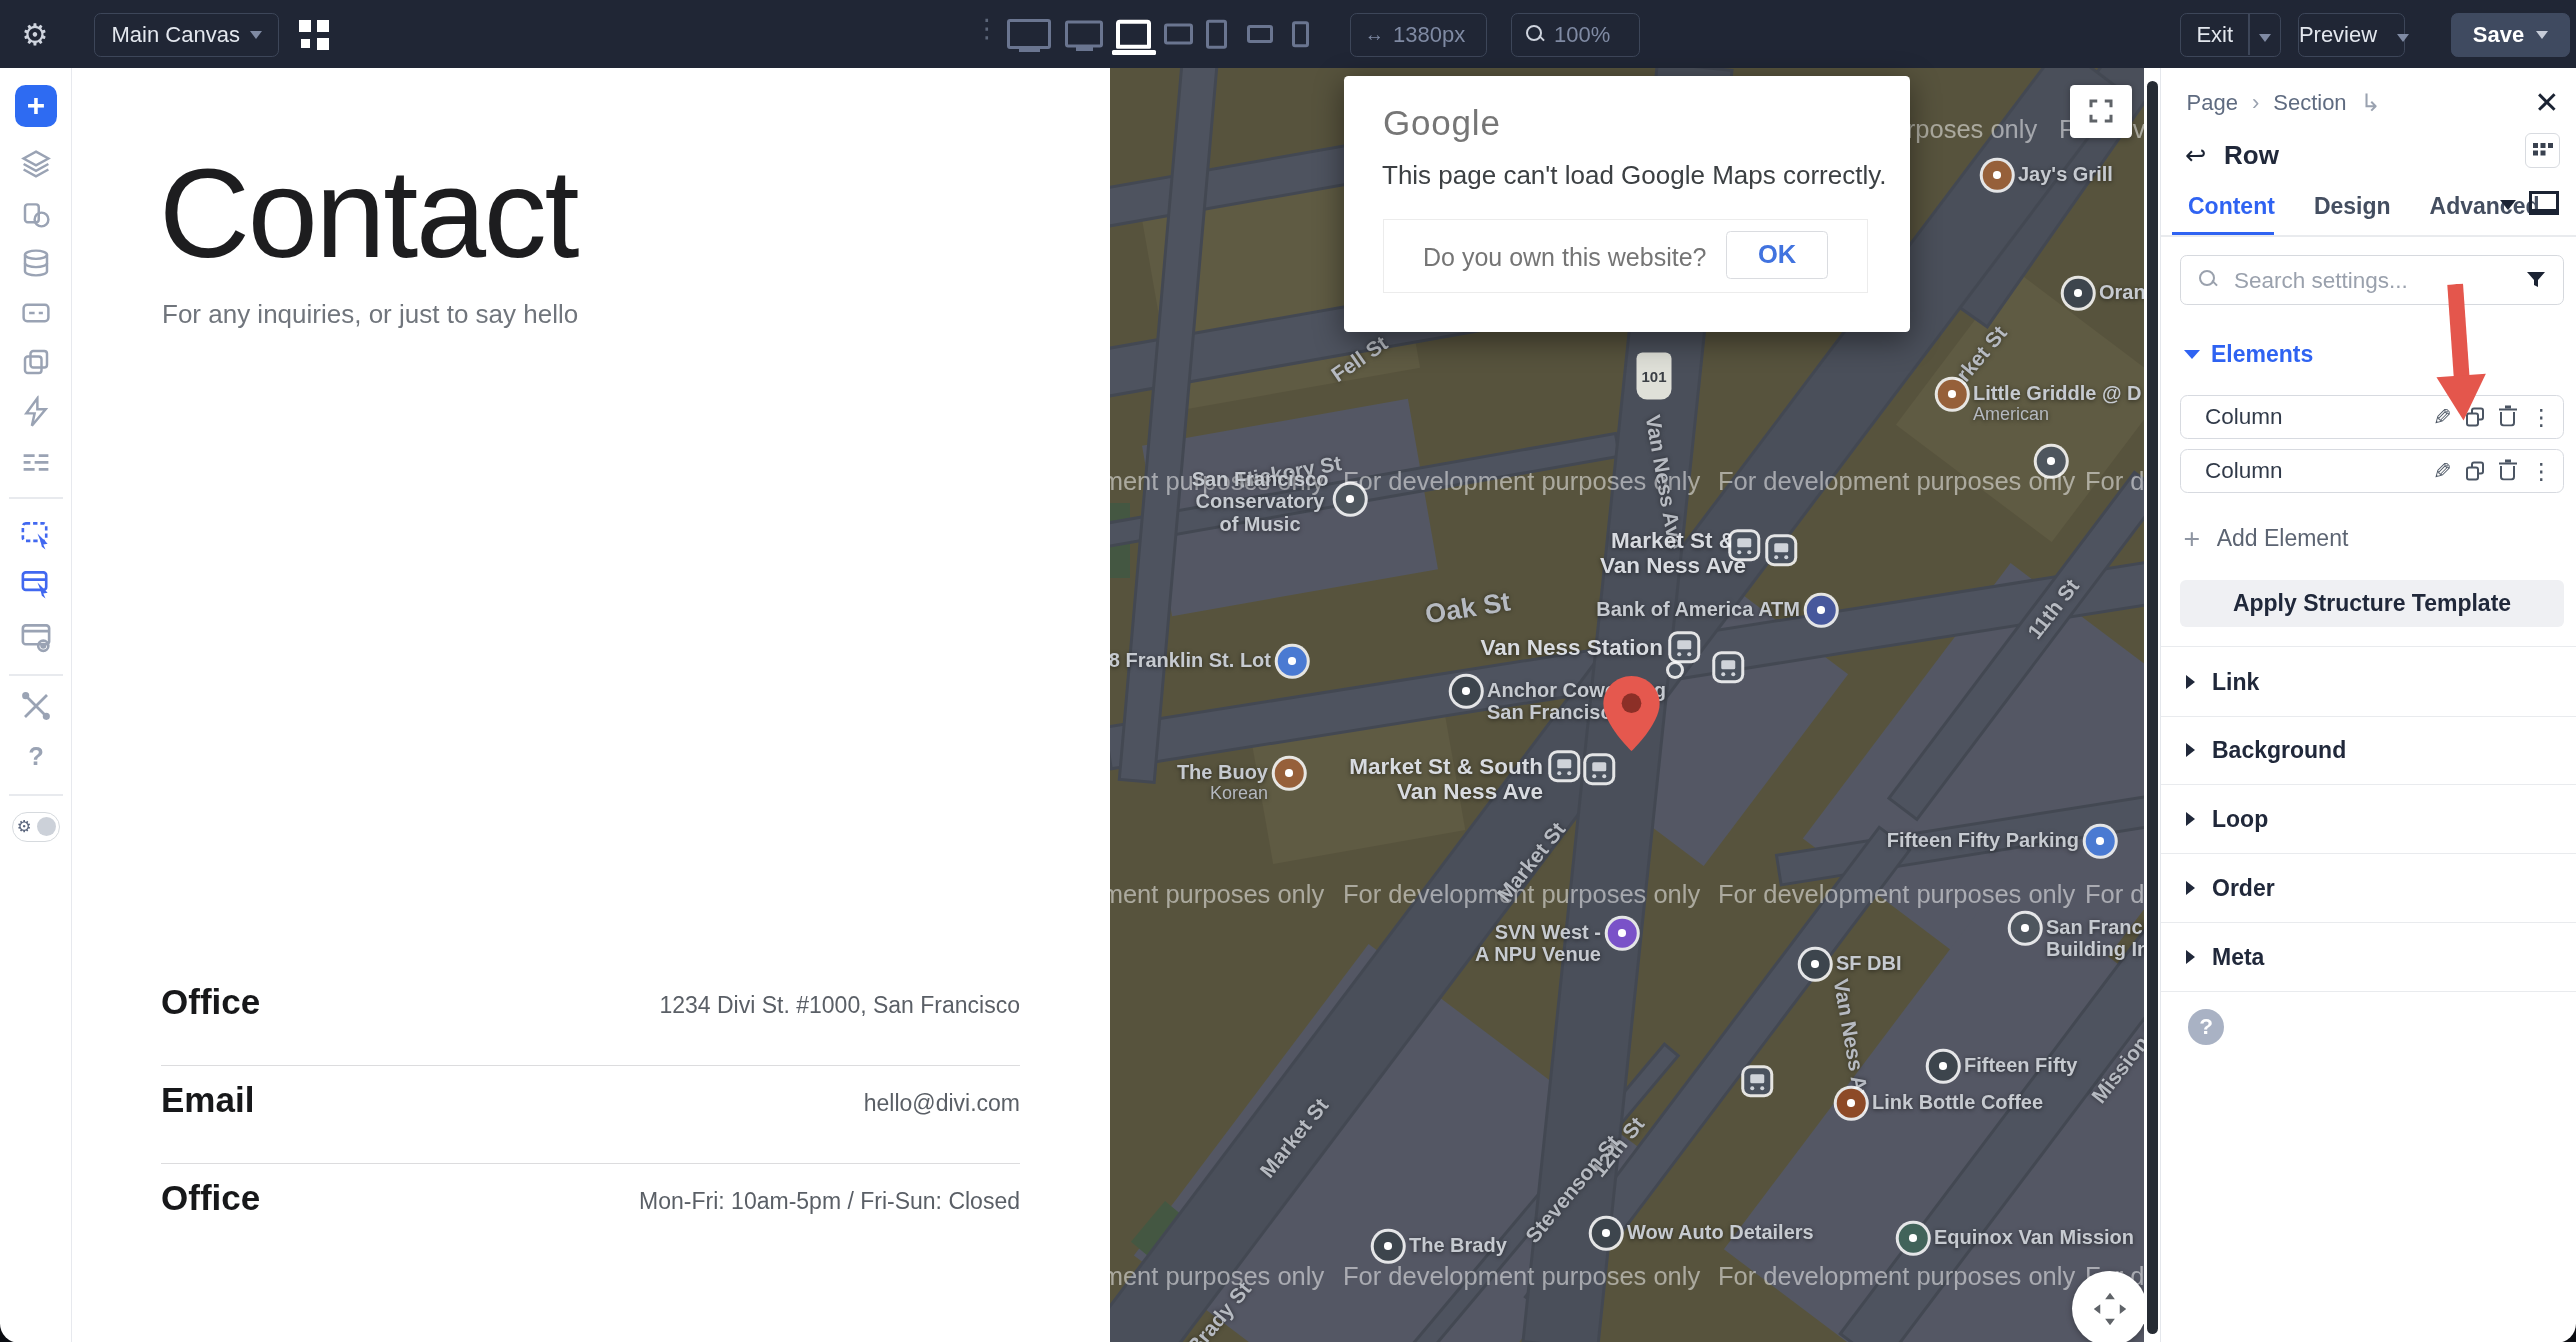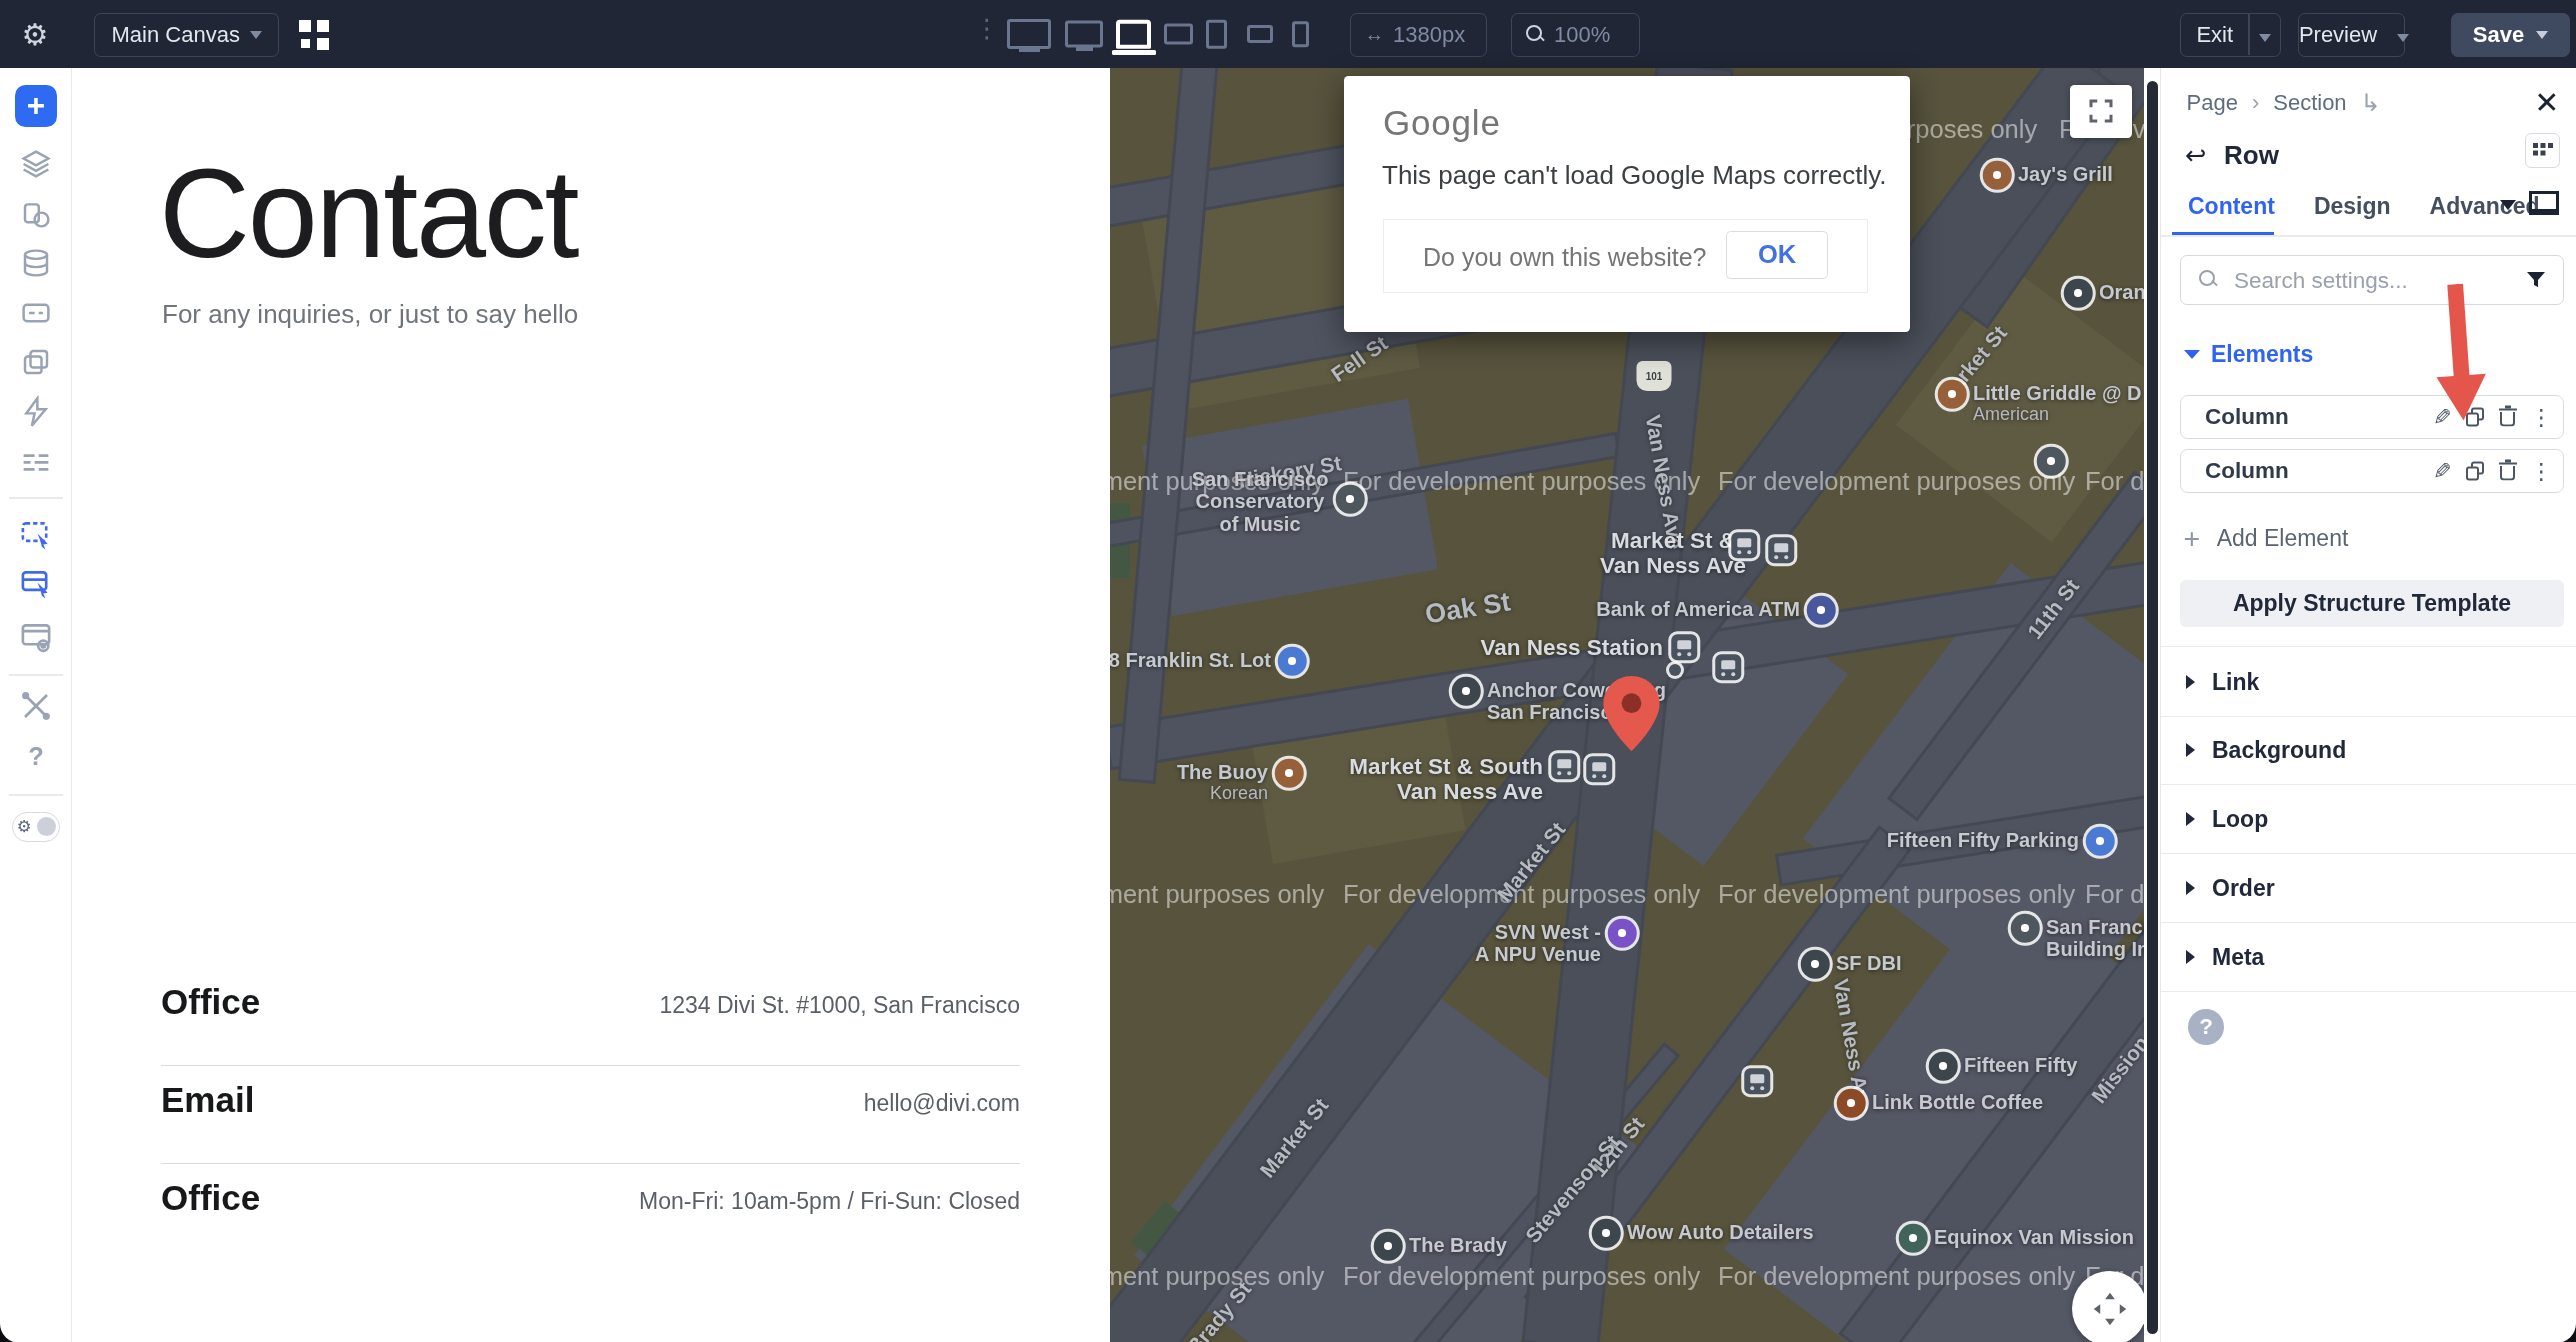--- a/index.html
+++ b/index.html
@@ -53,21 +53,21 @@
   #gd-ok{position:absolute;right:39px;top:10.5px;width:102px;height:48px;border:1.5px solid #dadce0;border-radius:4.5px;box-sizing:border-box;background:#fff;color:#4173df;font-size:25.5px;font-weight:600;display:flex;align-items:center;justify-content:center;cursor:pointer;}
   
   #panel{position:absolute;left:2160px;top:68px;width:416px;height:1275px;background:#ffffff;border-left:1.5px solid #e4e7ec;box-sizing:border-box;}
   .p-crumb{font-size:22px;color:#5f6b80;}
   .p-tab{font-size:23px;color:#444e60;cursor:pointer;font-weight:bold;}
   .p-tab.active{color:#2f63f2;}
   #p-search{position:absolute;left:19px;top:187px;width:384px;height:50px;border:1.5px solid #d6d9de;border-radius:6.8px;box-sizing:border-box;background:#fff;}
   #p-search input{position:absolute;left:51px;top:4.5px;width:255px;height:38px;border:0;outline:none;font-size:22.5px;color:#333;font-family:"Liberation Sans",sans-serif;}
   #p-search input::placeholder{color:#9aa1ad;}
   .col-box{position:absolute;left:19px;width:384px;height:44px;border:1.5px solid #d7dae0;border-radius:7.5px;box-sizing:border-box;background:#fff;}
-  .col-box .cl{position:absolute;left:24px;top:50%;transform:translateY(-50%);font-size:22.5px;color:#313a49;font-weight:bold;}
+  .col-box .cl{position:absolute;left:24px;top:50%;transform:translateY(-50%);font-size:22.5px;color:#313a49;}
   .rowicons{position:absolute;right:10.5px;top:50%;transform:translateY(-50%);display:flex;align-items:center;gap:13.5px;color:#4b5563;}
   .sec-row{position:absolute;left:0;width:416px;height:69px;border-bottom:1.5px solid #e9ebee;}
   .sec-row .tri{position:absolute;left:25px;top:50%;transform:translateY(-50%);width:0;height:0;border-top:7.5px solid transparent;border-bottom:7.5px solid transparent;border-left:9.8px solid #20283a;}
   .sec-row .stxt{position:absolute;left:51px;top:50%;transform:translateY(-50%);font-size:23px;font-weight:700;color:#20283a;}
   .btnish{cursor:pointer;}
   
   .magnifier{position:relative;width:19.5px;height:19.5px;display:inline-block;}
   .magnifier::before{content:"";position:absolute;left:0;top:0;width:12px;height:12px;border:2.3px solid currentColor;border-radius:50%;}
   .magnifier::after{content:"";position:absolute;left:12px;top:12px;width:6.8px;height:2.3px;background:currentColor;transform:rotate(45deg);}
 </style>
@@ -323,21 +323,21 @@
             </div>
           </div>
           <div class="poi" style="left: 671px; top: 482px;">
             <div style="position: absolute; transform: translate(-50%, -50%); width: 25.5px; height: 25.5px; border-radius: 6px; background: rgb(74, 82, 94); box-shadow: rgba(255, 255, 255, 0.85) 0px 0px 0px 3px;">
               <span style="position: absolute; left: 6px; top: 6px; width: 13.5px; height: 9px; background: rgb(207, 211, 217); border-radius: 1.5px;"></span>
               <span style="position: absolute; left: 6px; top: 18px; width: 3.8px; height: 3.8px; border-radius: 50%; background: rgb(207, 211, 217);"></span>
               <span style="position: absolute; left: 15.8px; top: 18px; width: 3.8px; height: 3.8px; border-radius: 50%; background: rgb(207, 211, 217);"></span>
             </div>
           </div>
           <div class="poi" style="left: 544px; top: 308px;">
-            <div style="position: absolute; transform: translate(-50%, -50%); width: 35px; height: 30px; background: rgb(223, 224, 216); border-radius: 6px 6px 10.5px 10.5px; display: flex; align-items: center; justify-content: center; font-size: 10px; font-weight: 700; color: rgb(60, 64, 70);">101</div>
+            <div style="position: absolute; transform: translate(-50%, -50%); width: 35px; height: 47px; background: rgb(223, 224, 216); border-radius: 6px 6px 10.5px 10.5px; display: flex; align-items: center; justify-content: center; font-size: 15px; font-weight: 700; color: rgb(60, 64, 70);">101</div>
           </div>
           <div class="poi" style="left: 711px; top: 542px;">
             <div class="ic" style="width: 28.5px; height: 28.5px; background: rgb(71, 88, 156);">
               <span class="dot"></span>
             </div>
             <div class="ptxt" style="right: 21px; top: -12px; text-align: right;">
               <span style="display: block;">Bank of America ATM</span>
             </div>
           </div>
           <div class="poi" style="left: 574px; top: 579px;">

